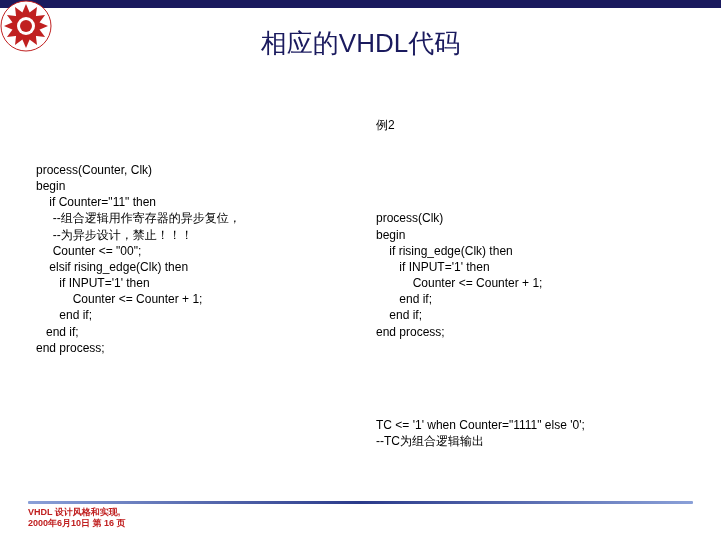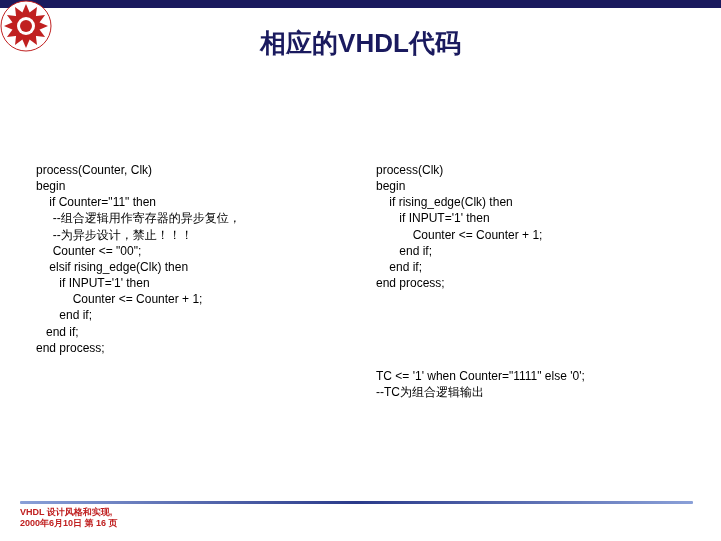--- a/index.html
+++ b/index.html
@@ -21,40 +21,40 @@
     top: 0;
     left: 0;
     width: 52px;
     height: 52px;
   }
   .title {
     text-align: center;
     font-size: 26px;
     color: #1a1a5e;
     margin-top: 18px;
-    font-weight: bold;
+    font-weight: normal;
   }
   .content {
     display: flex;
     margin-top: 24px;
     padding: 0 24px 0 36px;
   }
   .col {
     font-size: 12px;
     line-height: 1.35;
     font-family: Arial, "SimSun", sans-serif;
     white-space: pre;
     color: #000;
   }
   .col-left { width: 340px; }
   .col-right { flex: 1; }
   .footer {
     position: absolute;
     bottom: 12px;
-    left: 20px;
+    left: 28px;
     right: 28px;
   }
   .footer-line {
     height: 3px;
     background: linear-gradient(to right, #8aa0d8 0%, #2a3a8a 50%, #8aa0d8 100%);
     margin-bottom: 3px;
     border-radius: 1px;
   }
   .footer-text {
     font-size: 9px;
@@ -102,20 +102,21 @@
      --为异步设计，禁止！！！
      Counter &lt;= "00";
     elsif rising_edge(Clk) then
        if INPUT='1' then
            Counter &lt;= Counter + 1;
        end if;
    end if;
 end process;</div>
   </div>
   <div class="col col-right">
+    <div>例2</div>
     <div style="height:12px"></div>
     <div>process(Clk)
 begin
     if rising_edge(Clk) then
        if INPUT='1' then
            Counter &lt;= Counter + 1;
        end if;
     end if;
 end process;</div>
     <div style="height:12px"></div>

